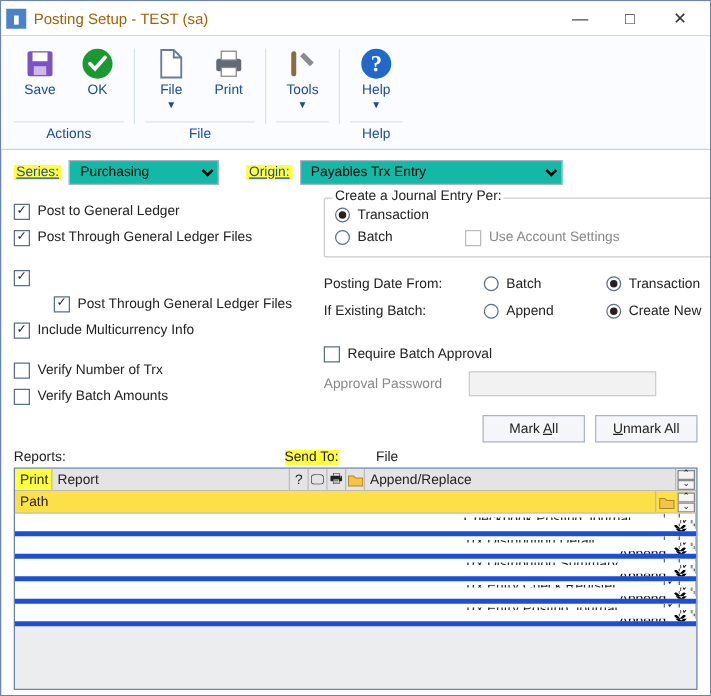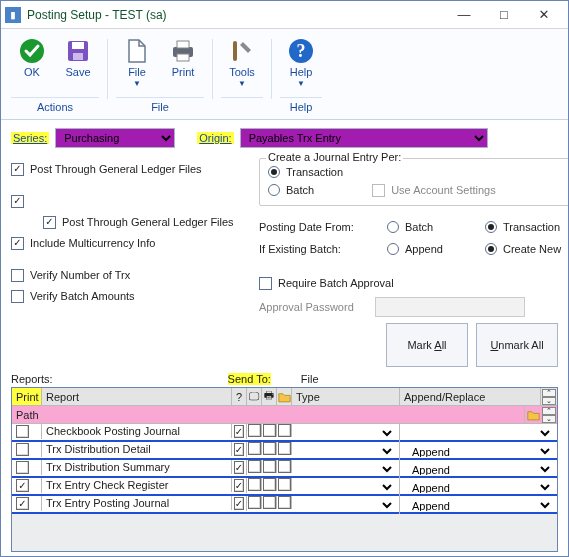--- a/index.html
+++ b/index.html
@@ -1,21 +1,21 @@
 <!DOCTYPE html>
 <html><head>
 <meta charset="utf-8">
 <style>
   * { box-sizing: border-box; }
   html, body { margin: 0; padding: 0; font-family: "Segoe UI", Tahoma, sans-serif; font-size: 11px; color: #222; }
   .window { width: 569px; height: 557px; border: 1px solid #6a84b0; background: #fff; display: flex; flex-direction: column; }
   .titlebar { height: 28px; background: #fff; display: flex; align-items: center; padding: 0 4px; border-bottom: 1px solid #d6d6d6; }
   .titlebar .icon { width: 16px; height: 16px; background: #4a82c8; display: flex; align-items: center; justify-content: center; margin-right: 6px; }
   .titlebar .icon span{ color: #fff; font-size: 9px; font-weight: bold;}
-  .titlebar .title { flex: 1; font-size: 12px; color: #14532d; }
+  .titlebar .title { flex: 1; font-size: 12px; color: #a16207; }
   .winbtns { display: flex; }
   .winbtn { width: 40px; height: 22px; display: flex; align-items: center; justify-content: center; font-size: 13px; color: #333; cursor: pointer; }
 
   .ribbon { display: flex; border-bottom: 1px solid #c5d2e8; background: #fafcff; padding: 4px 4px 0 4px; }
   .ribgroup { display: flex; flex-direction: column; align-items: center; padding: 0 6px 4px 6px; }
   .groupitems { display: flex; gap: 4px; padding-bottom: 2px;}
   .ribitem { display: flex; flex-direction: column; align-items: center; justify-content: flex-start; width: 42px; height: 60px; cursor: pointer; padding-top: 4px; border-radius: 3px; }
   .ribicon { width: 28px; height: 28px; display: flex; align-items: center; justify-content: center; }
   .riblabel { font-size: 11px; color: #1a4a9e; text-align: center; line-height: 1; margin-top: 2px; }
   .ribdrop { font-size: 8px; color: #1a4a9e; margin-top: 1px; }
@@ -24,52 +24,52 @@
 
   .svg-ok { fill: #1a9930; }
   .svg-save { fill: #7a52c2; }
   .svg-print { fill: #616a76; }
   .svg-help { fill: #2268c8; }
 
   .body { padding: 8px 10px 4px 10px; flex: 1; overflow: hidden; display:flex; flex-direction:column;}
   .row { display: flex; align-items: center; margin-bottom: 6px; gap: 6px; }
   .lbl-hi { background: #ffff3e; padding: 0 2px; font-size: 11px; color: #1a4a9e; text-decoration: underline; }
   .lbl-norm { font-size: 11px; color: #222; }
-  select, input[type=text] { font-family: inherit; font-size: 11px; border: 1px solid #a8b4c8; padding: 2px 4px; background: #a21caf; height: 20px; }
+  select, input[type=text] { font-family: inherit; font-size: 11px; border: 1px solid #a8b4c8; padding: 2px 4px; background: #14b8a6; height: 20px; }
   select { height: 20px; }
   .cols { display: flex; gap: 18px; }
   .col { flex: 1; display: flex; flex-direction: column; gap: 3px; }
   .chk { display: flex; align-items: center; gap: 6px; height: 18px; }
   .chkbox { width: 13px; height: 13px; border: 1px solid #5a6f8b; display: inline-flex; align-items: center; justify-content: center; background: #fff; cursor:pointer;}
   .chkbox.checked::after { content: "✓"; font-size: 10px; line-height: 1; color: #222; }
   .fieldset { border: 1px solid #ccc; border-radius: 2px; padding: 4px 8px 6px 8px; position:relative; margin-top:-2px;}
   .fieldset .fslegend{ position:absolute; top:-8px; left:6px; background:#fff; padding:0 2px; font-size:11px;}
   .radio { width: 12px; height: 12px; border: 1px solid #5a6f8b; border-radius: 50%; display: inline-flex; align-items:center; justify-content:center; cursor:pointer;}
   .radio.sel::after { content: ""; width: 6px; height: 6px; background: #222; border-radius: 50%; }
   .radiorow{ display:flex; align-items:center; gap:6px; height:18px;}
   .grid2{ display:grid; grid-template-columns: 120px 90px 100px; gap:4px 8px; align-items:center;}
   .btnrow{ display:flex; gap:8px; justify-content:flex-end; margin:6px 0 4px 0;}
-  .btn{ border:1px solid #a8b4c8; background:#f4f6fa; padding:15px 12px; font-size:11px; cursor:pointer; min-width:82px; text-align:center;}
+  .btn{ border:1px solid #a8b4c8; background:#f4f6fa; padding:4px 12px; font-size:11px; cursor:pointer; min-width:82px; text-align:center;}
 
   .reportshdr{ display:flex; align-items:center; gap:30px; margin-top:2px;}
   .reportshdr span{ font-size:11px; }
   .gridwrap{ border:1px solid #6a84b0; background:#ecedef; margin-top:2px; flex:1; display:flex; flex-direction:column; overflow:hidden;}
   .ghdr{ display:flex; background:#e4e4e4; border-bottom:1px solid #bbb; font-size:11px; height:18px;}
   .gcell{ border-right:1px solid #bbb; padding:1px 4px; display:flex; align-items:center; overflow:hidden;}
   .col-print{ width:30px; }
   .col-report{ width:190px; }
   .col-q{ width:15px; justify-content:center;}
   .col-ico{ width:15px; justify-content:center; padding:0;}
   .col-type{ width:108px; }
   .col-ar{ flex:1; }
   .col-exp{ width:16px; justify-content:center; padding:0; border-right:none;}
-  .ghdr2{ display:flex; background:#f9a8d4; border-bottom:1px solid #bbb; font-size:11px; height:18px;}
+  .ghdr2{ display:flex; background:#fde047; border-bottom:1px solid #bbb; font-size:11px; height:18px;}
   .col-path{ flex:1; }
   .gbody{ background:#fff; }
-  .grow{ display:flex; border-bottom:2px solid #1d4ed8; height:18px; align-items:flex-start;}
+  .grow{ display:flex; border-bottom:4px solid #1d4ed8; height:18px; align-items:flex-end;flex-direction:column;}
   .gck{ width:13px; height:13px; border:1px solid #6a6a6a; background:#fff; display:inline-flex; align-items:center; justify-content:center; cursor:pointer; box-shadow: inset -1px -1px 0 rgba(0,0,0,0.15);}
   .gck.on::after{ content:"✓"; font-size:10px; line-height:1; color:#222;}
   .grow select{ height:16px; border:none; width:100%; background:transparent; font-size:11px;}
   .miniico{ width:13px; height:13px; display:flex; align-items:center; justify-content:center;}
   .hi{ background:#ffff3e; }
   .updown{ display:flex; flex-direction:column; align-items:center; gap:0; }
   .updown span{ width:14px; height:8px; border:1px solid #888; background:#f4f4f4; font-size:7px; display:flex; align-items:center; justify-content:center; cursor:pointer; line-height:1;}
   .folder svg{ width:14px; height:12px;}
 </style>
 </head>
@@ -88,35 +88,35 @@
       <div class="winbtn close">✕</div>
     </div>
   </div>
 
   <div class="ribbon">
     <div class="ribgroup">
       <div class="groupitems">
         <div class="ribitem">
           <div class="ribicon">
             <svg width="26" height="26" viewBox="0 0 26 26">
-                <circle cx="13" cy="13" r="12" class="svg-ok"></circle>
-                <path d="M7 13 l4 4 l8 -9" stroke="#fff" stroke-width="3" fill="none" stroke-linecap="round"></path>
-              </svg>
-          </div>
-          <div class="riblabel">OK</div>
-        </div>
-        <div class="ribitem">
-          <div class="ribicon">
-            <svg width="26" height="26" viewBox="0 0 26 26">
                 <rect x="3" y="3" width="20" height="20" rx="2" class="svg-save"></rect>
                 <rect x="7" y="4" width="12" height="7" fill="#fff"></rect>
                 <rect x="8" y="15" width="10" height="7" fill="#cdb9ea"></rect>
               </svg>
           </div>
           <div class="riblabel">Save</div>
+        </div>
+        <div class="ribitem">
+          <div class="ribicon">
+            <svg width="26" height="26" viewBox="0 0 26 26">
+                <circle cx="13" cy="13" r="12" class="svg-ok"></circle>
+                <path d="M7 13 l4 4 l8 -9" stroke="#fff" stroke-width="3" fill="none" stroke-linecap="round"></path>
+              </svg>
+          </div>
+          <div class="riblabel">OK</div>
         </div>
       </div>
       <div class="grouplabel">Actions</div>
     </div>
     <div class="ribsep"></div>
     <div class="ribgroup">
       <div class="groupitems">
         <div class="ribitem">
           <div class="ribicon">
             <svg width="22" height="26" viewBox="0 0 22 26">
@@ -176,28 +176,32 @@
 
   <div class="body">
 
     <div class="row">
       <span class="lbl-hi">Series:</span>
       <select style="width:120px">
         <option>Purchasing</option>
       </select>
       <span style="width:10px"></span>
       <span class="lbl-hi">Origin:</span>
-      <select style="width:248px">
+      <select style="width:210px">
         <option>Payables Trx Entry</option>
       </select>
     </div>
 
     <div class="cols" style="margin-top:6px;">
 
       <div class="col" style="flex:0 0 230px;">
+        <div class="chk">
+            <span class="chkbox checked"></span>
+            <span class="lbl-norm">Post to General Ledger</span>
+          </div>
         <div class="chk">
             <span class="chkbox checked"></span>
             <span class="lbl-norm">Post Through General Ledger Files</span>
           </div>
         <div style="height:8px"></div>
         <div class="chk">
             <span class="chkbox checked"></span>
           </div>
         <div class="chk" style="padding-left:32px;">
             <span class="chkbox checked"></span>
@@ -289,21 +293,20 @@
         <div class="gcell col-ico">
             <span class="miniico">🖶</span>
           </div>
         <div class="gcell col-ico">
             <span class="miniico folder">
               <svg viewBox="0 0 16 14">
                 <path d="M1 3 h5 l2 2 h7 v8 h-14 z" fill="#f5c24b" stroke="#b08820"></path>
               </svg>
             </span>
           </div>
-        <div class="gcell col-type">Type</div>
         <div class="gcell col-ar">Append/Replace</div>
         <div class="gcell col-exp">
           <div class="updown">
               <span>⌃</span>
               <span>⌄</span>
             </div>
         </div>
       </div>
       <div class="ghdr2">
         <div class="gcell col-path">Path</div>

